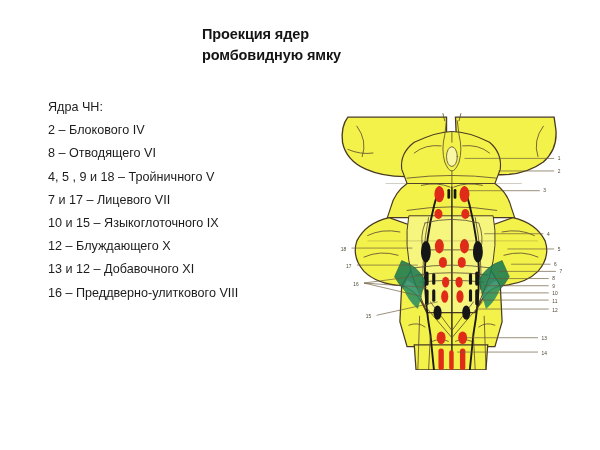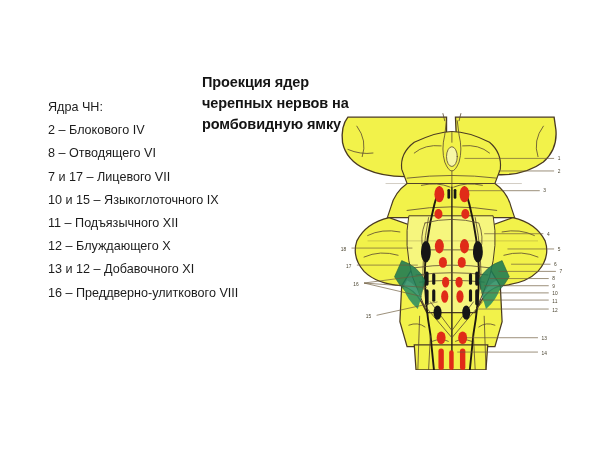--- a/index.html
+++ b/index.html
@@ -28,21 +28,20 @@
   #title {
     position: absolute;
     left: 202px;
     top: 24px;
     width: 230px;
     font-size: 14.5px;
     font-weight: bold;
     line-height: 21px;
     color: #141414;
     letter-spacing: -0.1px;
-    margin-top: 48px;
   }
   #title .tline { display: block; white-space: nowrap; }
 
   
   #legend {
     position: absolute;
     left: 48px;
     top: 96px;
     width: 275px;
     font-size: 12.6px;
@@ -70,31 +69,30 @@
     fill: #4a4430;
   }
 </style>
 </head>
 <body>
 
 <div id="slide">
 
   <div id="title">
     <span class="tline">Проекция ядер</span>
-    <span class="tline">черепных нервов на</span>
     <span class="tline">ромбовидную ямку</span>
   </div>
 
   <div id="legend">
     <span class="lline">Ядра ЧН:</span>
     <span class="lline">2 – Блокового IV</span>
     <span class="lline">8 – Отводящего VI</span>
+    <span class="lline">4, 5 , 9  и 18 – Тройничного V</span>
     <span class="lline">7 и 17 – Лицевого VII</span>
     <span class="lline">10 и 15 – Языкоглоточного  IX</span>
-    <span class="lline">11 – Подъязычного XII</span>
     <span class="lline">12 – Блуждающего X</span>
     <span class="lline">13 и 12 – Добавочного XI</span>
     <span class="lline">16 – Преддверно-улиткового VIII</span>
   </div>
 
   <div id="figure">
     <svg viewBox="0 0 266 290" xmlns="http://www.w3.org/2000/svg">
 
       <defs>
         <clipPath id="stemClip">

